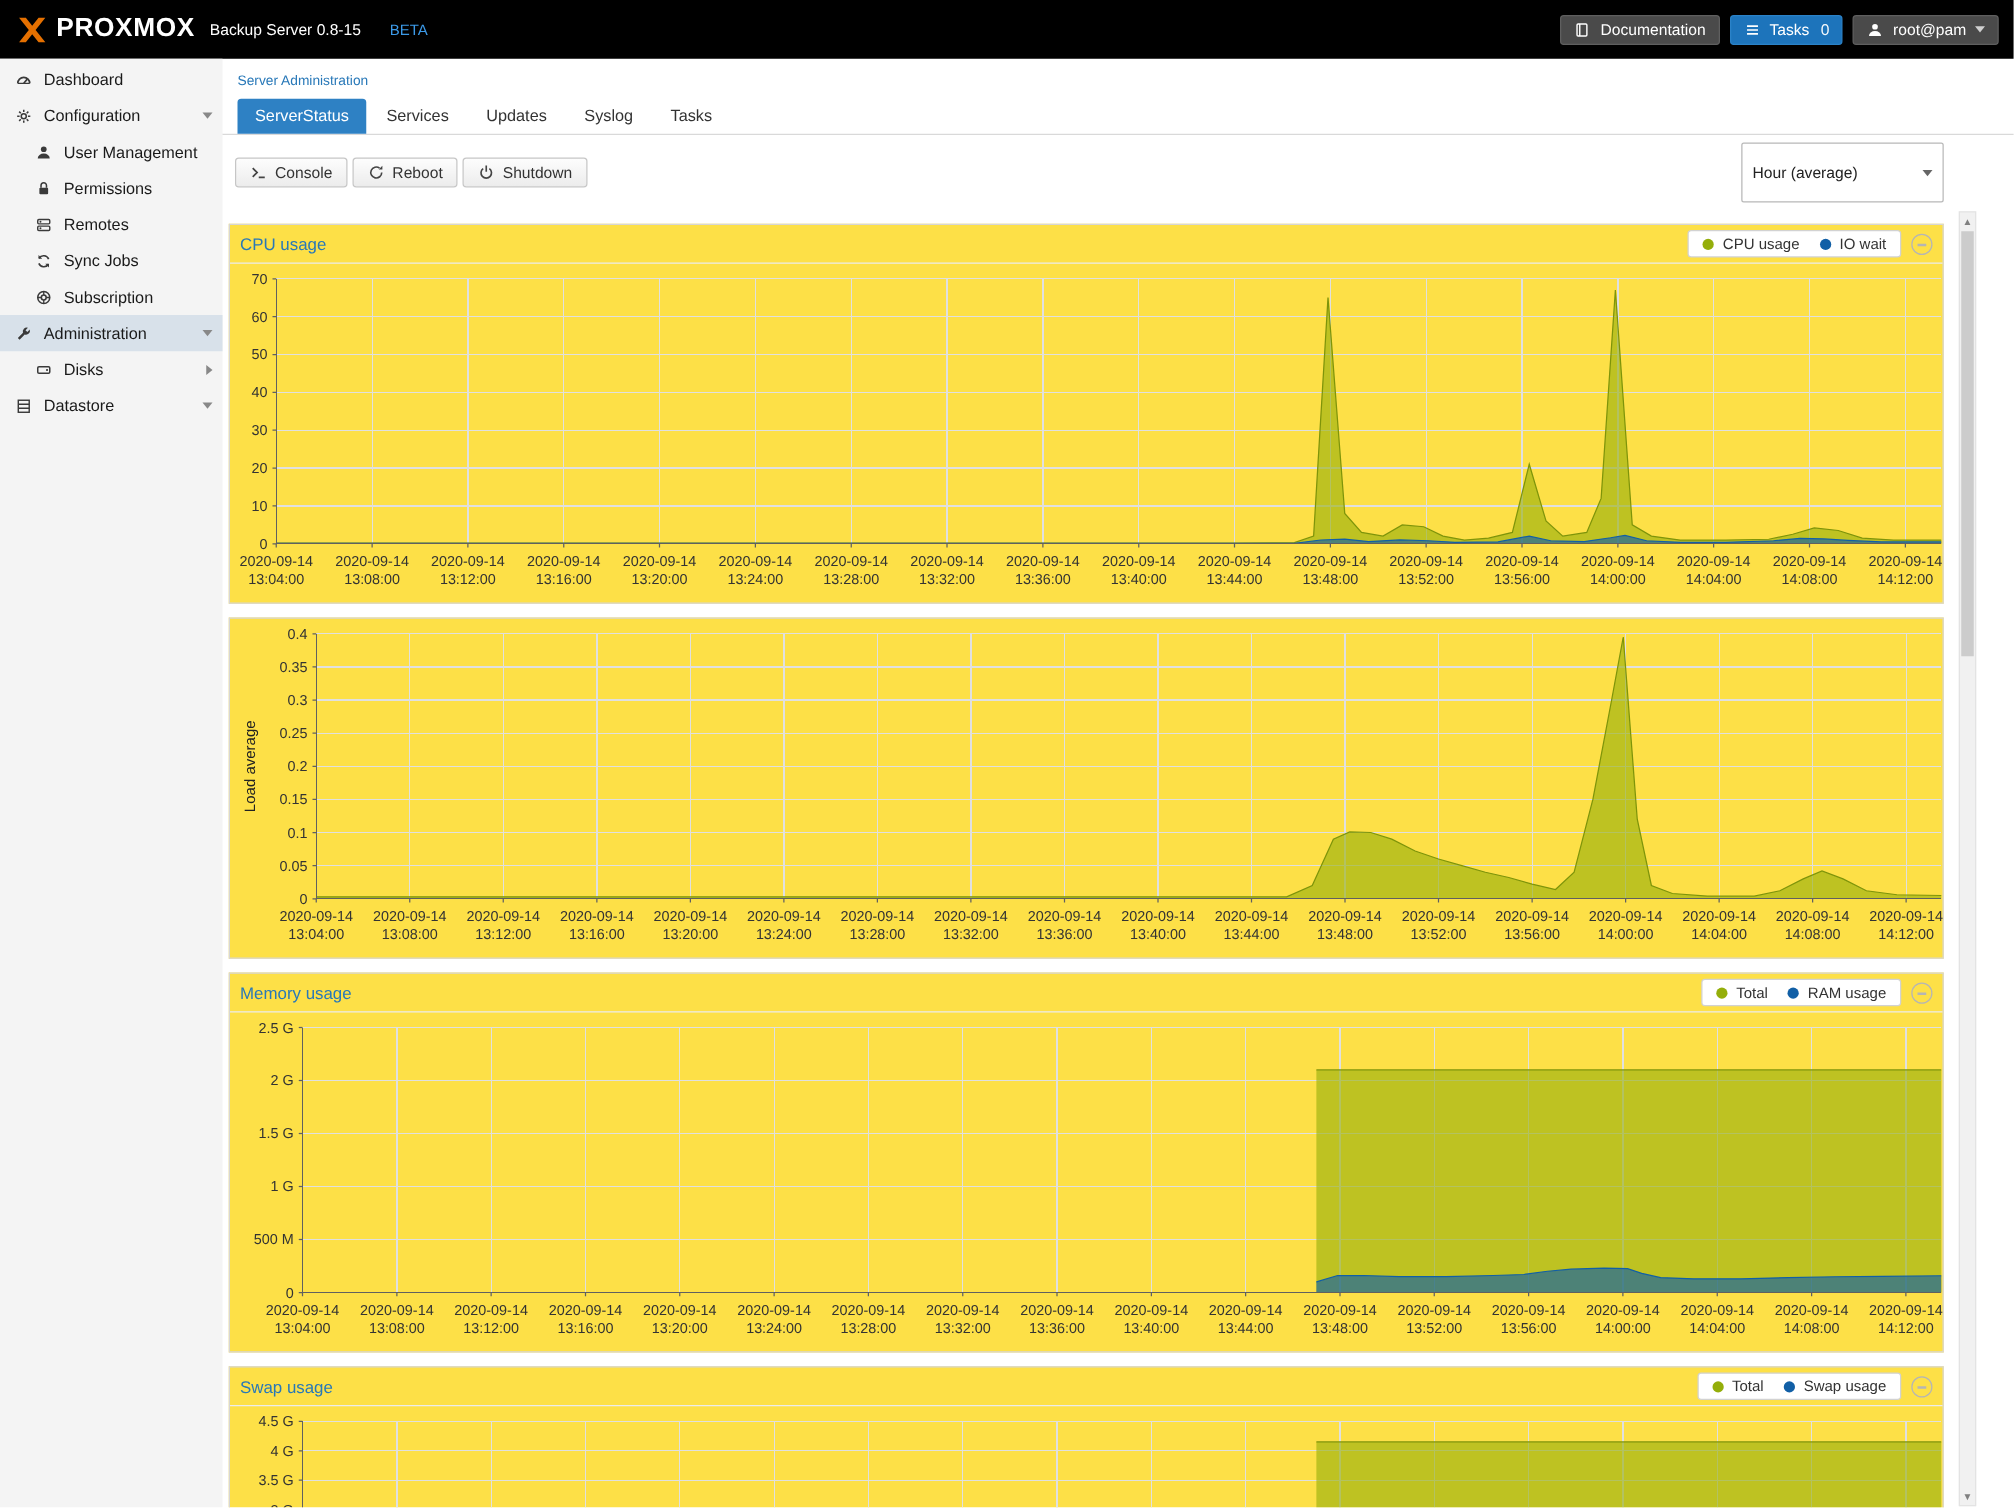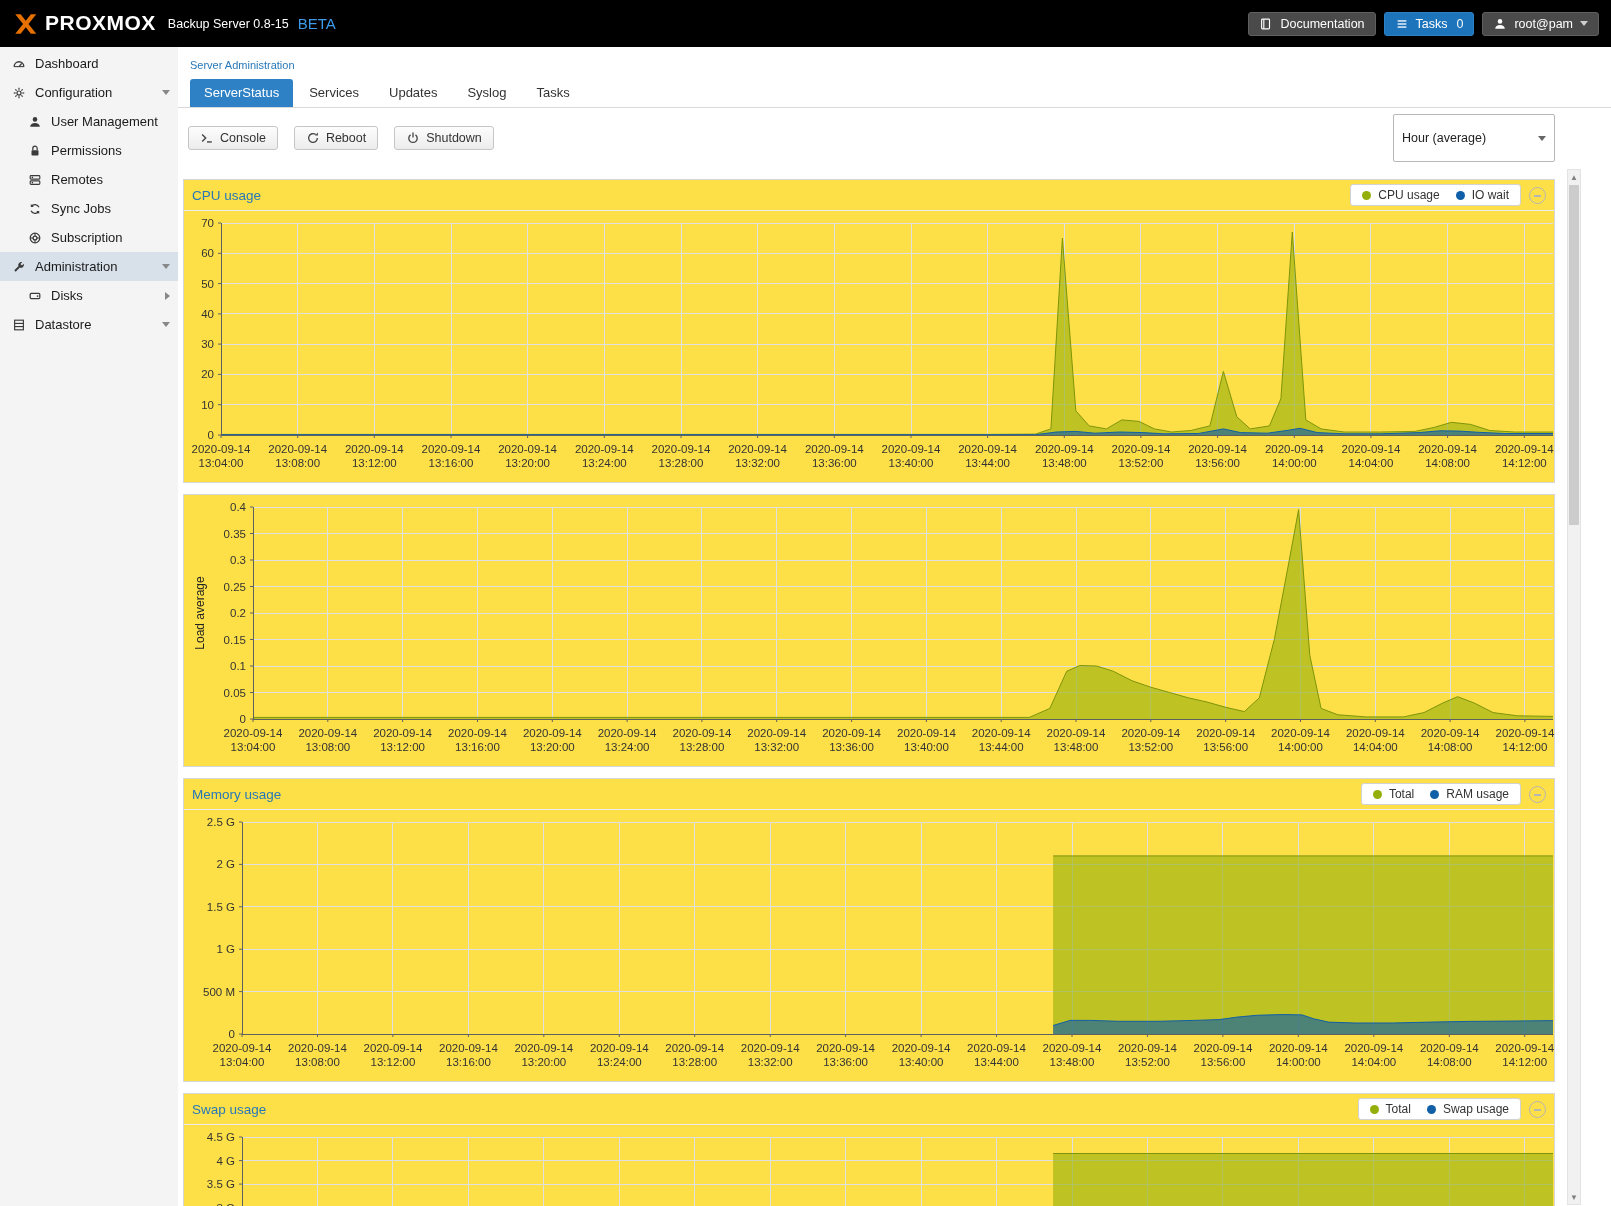--- a/index.html
+++ b/index.html
@@ -5,21 +5,21 @@
   *{box-sizing:border-box;margin:0;padding:0}
   html,body{width:1611px;height:1206px;overflow:hidden;background:#fff;
     font-family:"Liberation Sans",sans-serif;font-size:13px;color:#222}
   .app{display:flex;flex-direction:column;height:100%}
 
   
   .topbar{height:47px;background:#000;display:flex;align-items:center;padding:0 12px;flex-shrink:0}
   .logo{display:flex;align-items:flex-start;gap:7px}
   .logo-text{font-size:21px;font-weight:bold;letter-spacing:.5px;color:#fff}
   .product{margin-left:12px;font-size:12.5px;color:#fff}
-  .beta{margin-left:9px;font-size:15px;color:#3c9ae8;cursor:pointer}
+  .beta{margin-left:23px;font-size:12px;color:#3c9ae8;cursor:pointer}
   .top-right{margin-left:auto;display:flex;gap:8px;align-items:flex-end}
   .top-btn{display:flex;align-items:center;gap:7px;background:#4a4a4a;border:1px solid #5f5f5f;
     color:#fff;border-radius:3px;padding:4px 10px;font-size:12.5px;cursor:pointer}
   .top-btn.tasks{background:#1d74bb;border-color:#2b82c8}
   .count{opacity:.95;margin-left:2px}
   .caret-down{width:0;height:0;border-left:4px solid transparent;border-right:4px solid transparent;border-top:5px solid #cfcfcf}
 
   
   .bodyrow{flex:1;display:flex;min-height:0}
   .sidebar{width:178px;background:#f4f4f4;padding-top:2px;flex-shrink:0}
@@ -29,21 +29,21 @@
   .side-item .icon{color:#3a3a3a;flex-shrink:0}
   .side-caret{margin-left:auto}
   .sc-down{width:0;height:0;border-left:4px solid transparent;border-right:4px solid transparent;border-top:5px solid #888}
   .sc-right{width:0;height:0;border-top:4px solid transparent;border-bottom:4px solid transparent;border-left:5px solid #888}
 
   .main{flex:1;display:flex;flex-direction:column;min-width:0}
   .page-title{padding:12px 12px 8px;color:#2878b8;font-size:11px}
   .tabs{display:flex;gap:2px;padding:0 0 0 12px;border-bottom:1px solid #d9d9d9}
   .tab{padding:6px 14px 7px;font-size:13px;color:#333;cursor:pointer;border-radius:3px 3px 0 0}
   .tab.active{background:#2e81c4;color:#fff}
-  .toolbar{display:flex;align-items:center;gap:16px;padding:6px 56px 6px 10px}
+  .toolbar{display:flex;align-items:center;gap:4px;padding:6px 56px 6px 10px}
   .tb-btn{display:flex;align-items:center;gap:6px;background:linear-gradient(#fdfdfd,#ececec);
     border:1px solid #c6c6c6;border-radius:3px;padding:4px 11px;font-size:12.5px;color:#333;cursor:pointer}
   .tb-btn .icon{color:#444}
   .tf-select{margin-left:auto;display:flex;align-items:center;justify-content:space-between;width:162px;
     background:#fff;border:1px solid #b8b8b8;border-radius:2px;padding:16px 8px;font-size:12.5px;cursor:pointer}
   .tf-caret{width:0;height:0;border-left:4px solid transparent;border-right:4px solid transparent;border-top:5px solid #666}
 
   
   .content{flex:1;position:relative;overflow:hidden}
   .panels{padding:11px 56px 0 5px}

